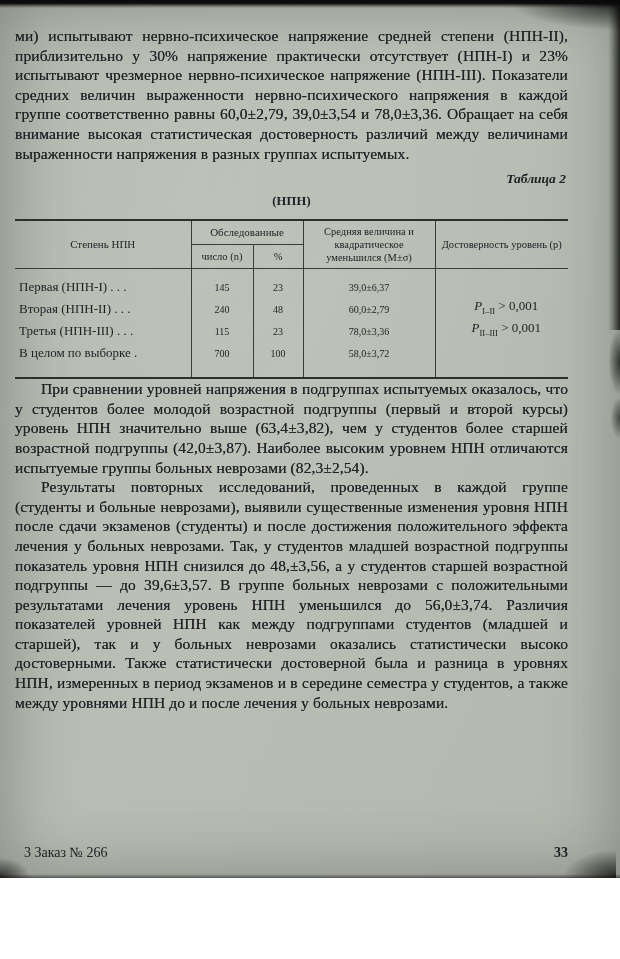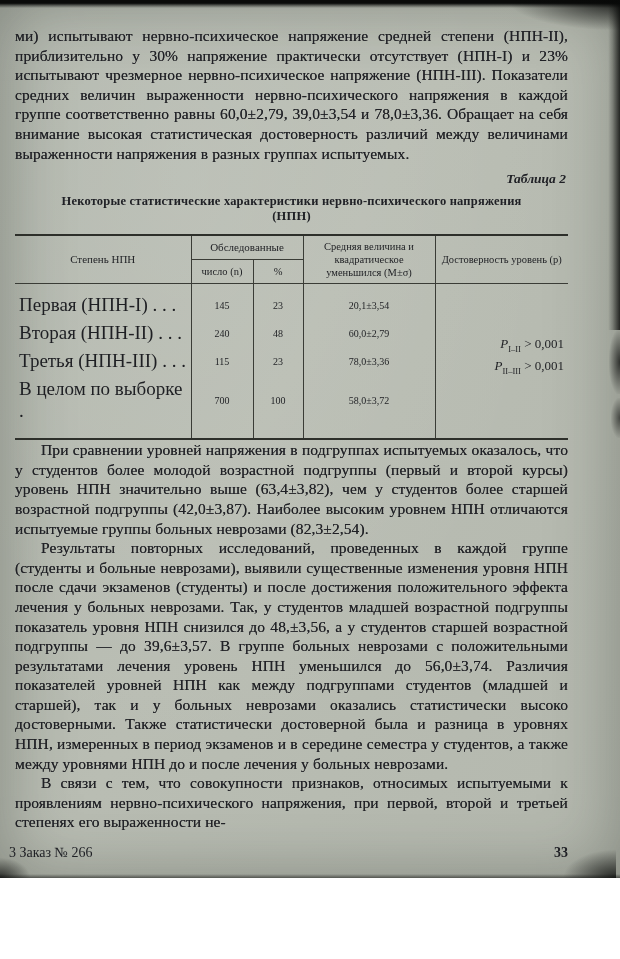--- a/index.html
+++ b/index.html
@@ -66,33 +66,33 @@
     text-align: center;
     font-size: 11px;
     line-height: 13px;
     padding: 4px 4px;
   }
   .small { font-size: 10.5px; }
   .bl { border-left: 1px solid #3a3c36; }
   .hb { border-bottom: 1px solid #3a3c36; }
   .ub { border-bottom: 1px solid #3a3c36; }
   .data td { padding: 3px 4px; }
-  .lab { text-align: left; font-size: 19px; padding-left: 2px; }
+  .lab { text-align: left; font-size: 13px; padding-left: 2px; }
   .num { text-align: center; font-size: 10px; }
   .rfirst td { padding-top: 10px; }
   .rlast td { padding-bottom: 16px; margin-left: 36px; }
-  .pcol { text-align: right; vertical-align: middle; font-size: 13px; }
+  .pcol { text-align: center; vertical-align: middle; font-size: 13px; }
   .pwrap { transform: translateY(-9px); padding-left: 9px; }
   .pline { margin: 4px 0; white-space: nowrap; }
   .pbase { font-style: italic; }
   sub { font-size: 8.5px; }
 
   .footer {
     position: absolute;
-    left: 9px; right: 52px; bottom: 17px;
+    left: 24px; right: 52px; bottom: 17px;
     display: flex;
     justify-content: space-between;
     font-size: 14px;
     z-index: 2;
   }
   .footer .pagenum { font-weight: bold; }
 
   
   .art { position: absolute; pointer-events: none; z-index: 3; }
   .art-top {
@@ -133,21 +133,20 @@
 
 <div class="page">
 
   <div class="content">
 
     <p class="para first">ми) испытывают нервно-психическое напряжение средней степени (НПН-II), приблизительно у 30% напряжение практически отсутствует (НПН-I) и 23% испытывают чрезмерное нервно-психическое напряжение (НПН-III). Показатели средних величин выраженности нервно-психического напряжения в каждой группе соответственно равны 60,0±2,79, 39,0±3,54 и 78,0±3,36. Обращает на себя внимание высокая статистическая достоверность различий между величинами выраженности напряжения в разных группах испытуемых.</p>
 
     <div class="tcaption">Таблица 2</div>
 
     <div class="ttitle">
-      <div>Некоторые статистические характеристики нервно-психического напряжения</div>
       <div>(НПН)</div>
     </div>
 
     <table class="stats">
       <colgroup>
         <col style="width:176px">
         <col style="width:62px">
         <col style="width:50px">
         <col style="width:132px">
         <col>
@@ -161,21 +160,21 @@
         </tr>
         <tr>
           <td class="h bl hb small">число (n)</td>
           <td class="h bl hb small">%</td>
         </tr>
 
         <tr class="data rfirst">
           <td class="lab">Первая (НПН-I) . . .</td>
           <td class="num bl">145</td>
           <td class="num bl">23</td>
-          <td class="num bl">20,1±3,54</td>
+          <td class="num bl">39,0±6,37</td>
           <td rowspan="4" class="pcol bl">
             <div class="pwrap">
               <div class="pline"><span class="pbase">P</span><sub>I–II</sub>&nbsp;<span>&gt; 0,001</span></div>
               <div class="pline"><span class="pbase">P</span><sub>II–III</sub>&nbsp;<span>&gt; 0,001</span></div>
             </div>
           </td>
         </tr>
         <tr class="data">
           <td class="lab">Вторая (НПН-II)  . . .</td>
           <td class="num bl">240</td>
@@ -192,21 +191,20 @@
           <td class="lab">В целом по выборке  .</td>
           <td class="num bl">700</td>
           <td class="num bl">100</td>
           <td class="num bl">58,0±3,72</td>
         </tr>
       </tbody>
     </table>
 
     <p class="para indent after-table">При сравнении уровней напряжения в подгруппах испытуемых оказалось, что у студентов более молодой возрастной подгруппы (первый и второй курсы) уровень НПН значительно выше (63,4±3,82), чем у студентов более старшей возрастной подгруппы (42,0±3,87). Наиболее высоким уровнем НПН отличаются испытуемые группы больных неврозами (82,3±2,54).</p>
     <p class="para indent">Результаты повторных исследований, проведенных в каждой группе (студенты и больные неврозами), выявили существенные изменения уровня НПН после сдачи экзаменов (студенты) и после достижения положительного эффекта лечения у больных неврозами. Так, у студентов младшей возрастной подгруппы показатель уровня НПН снизился до 48,±3,56, а у студентов старшей возрастной подгруппы — до 39,6±3,57. В группе больных неврозами с положительными результатами лечения уровень НПН уменьшился до 56,0±3,74. Различия показателей уровней НПН как между подгруппами студентов (младшей и старшей), так и у больных неврозами оказались статистически высоко достоверными. Также статистически достоверной была и разница в уровнях НПН, измеренных в период экзаменов и в середине семестра у студентов, а также между уровнями НПН до и после лечения у больных неврозами.</p>
-    <p class="para indent">В связи с тем, что совокупности признаков, относимых испытуемыми к проявлениям нервно-психического напряжения, при первой, второй и третьей степенях его выраженности не-</p>
 
   </div>
 
   <div class="footer">
     <span class="sig">3 Заказ № 266</span>
     <span class="pagenum">33</span>
   </div>
 
   <div class="art art-top"></div>
   <div class="art art-top-right"></div>

